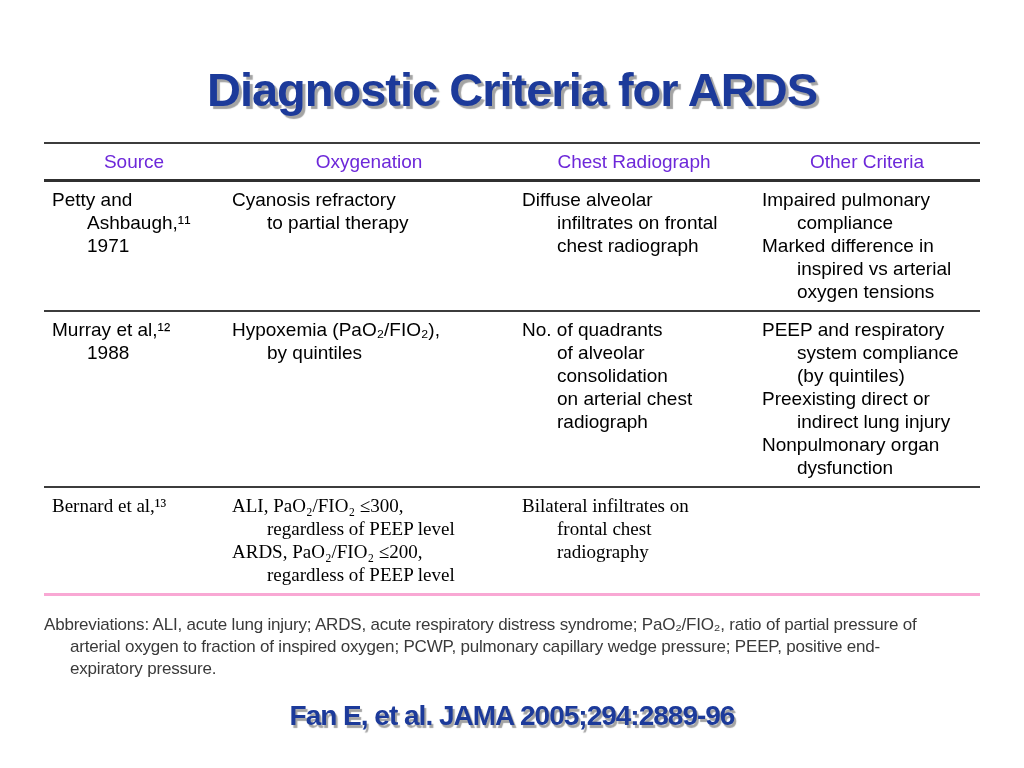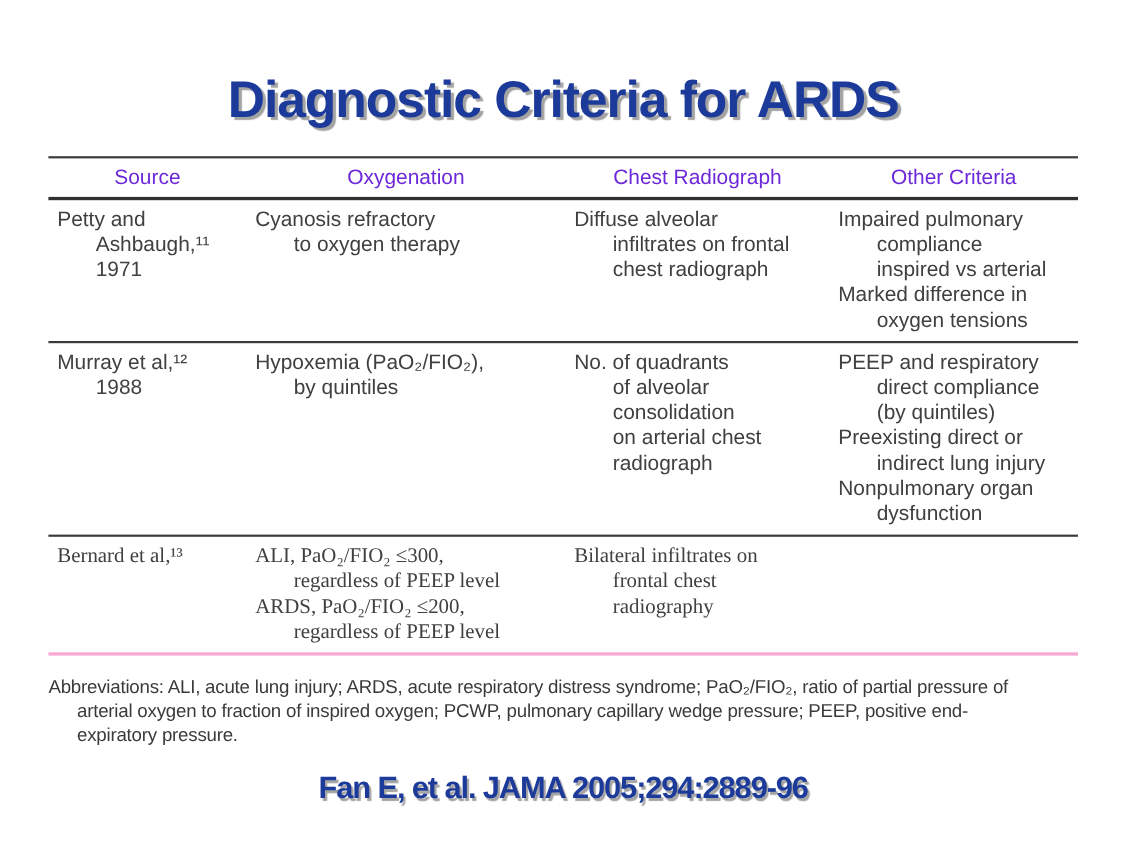--- a/index.html
+++ b/index.html
@@ -46,21 +46,21 @@
     grid-template-columns: 180px 290px 240px 226px;
     border-bottom: 2px solid #3c3c3c;
     padding: 6px 0 7px 0;
   }
   .trow:last-child { border-bottom: 3px solid #f9a8d4; font-family: Liberation Serif, serif; }
   .cell {
     padding-left: 8px;
     padding-right: 4px;
     font-size: 19px;
     line-height: 23px;
-    color: #404040;
+    color: #000000;
   }
   .ln { white-space: nowrap; }
   .ln.indent { padding-left: 35px; }
 
   .footnote {
     margin-top: 18px;
     font-size: 17px;
     line-height: 22px;
     letter-spacing: -0.2px;
     color: #3a3a3a;
@@ -94,32 +94,32 @@
       </div>
     <div>
         <div class="trow">
           <div class="cell">
             <div class="ln">Petty and</div>
             <div class="ln indent">Ashbaugh,¹¹</div>
             <div class="ln indent">1971</div>
           </div>
           <div class="cell">
             <div class="ln">Cyanosis refractory</div>
-            <div class="ln indent">to oxygen therapy</div>
+            <div class="ln indent">to partial therapy</div>
           </div>
           <div class="cell">
             <div class="ln">Diffuse alveolar</div>
             <div class="ln indent">infiltrates on frontal</div>
             <div class="ln indent">chest radiograph</div>
           </div>
           <div class="cell">
             <div class="ln">Impaired pulmonary</div>
             <div class="ln indent">compliance</div>
+            <div class="ln">Marked difference in</div>
             <div class="ln indent">inspired vs arterial</div>
-            <div class="ln">Marked difference in</div>
             <div class="ln indent">oxygen tensions</div>
           </div>
         </div>
         <div class="trow">
           <div class="cell">
             <div class="ln">Murray et al,¹²</div>
             <div class="ln indent">1988</div>
           </div>
           <div class="cell">
             <div class="ln">Hypoxemia (PaO₂/FIO₂),</div>
@@ -127,21 +127,21 @@
           </div>
           <div class="cell">
             <div class="ln">No. of quadrants</div>
             <div class="ln indent">of alveolar</div>
             <div class="ln indent">consolidation</div>
             <div class="ln indent">on arterial chest</div>
             <div class="ln indent">radiograph</div>
           </div>
           <div class="cell">
             <div class="ln">PEEP and respiratory</div>
-            <div class="ln indent">direct compliance</div>
+            <div class="ln indent">system compliance</div>
             <div class="ln indent">(by quintiles)</div>
             <div class="ln">Preexisting direct or</div>
             <div class="ln indent">indirect lung injury</div>
             <div class="ln">Nonpulmonary organ</div>
             <div class="ln indent">dysfunction</div>
           </div>
         </div>
         <div class="trow">
           <div class="cell">
             <div class="ln">Bernard et al,¹³</div>

